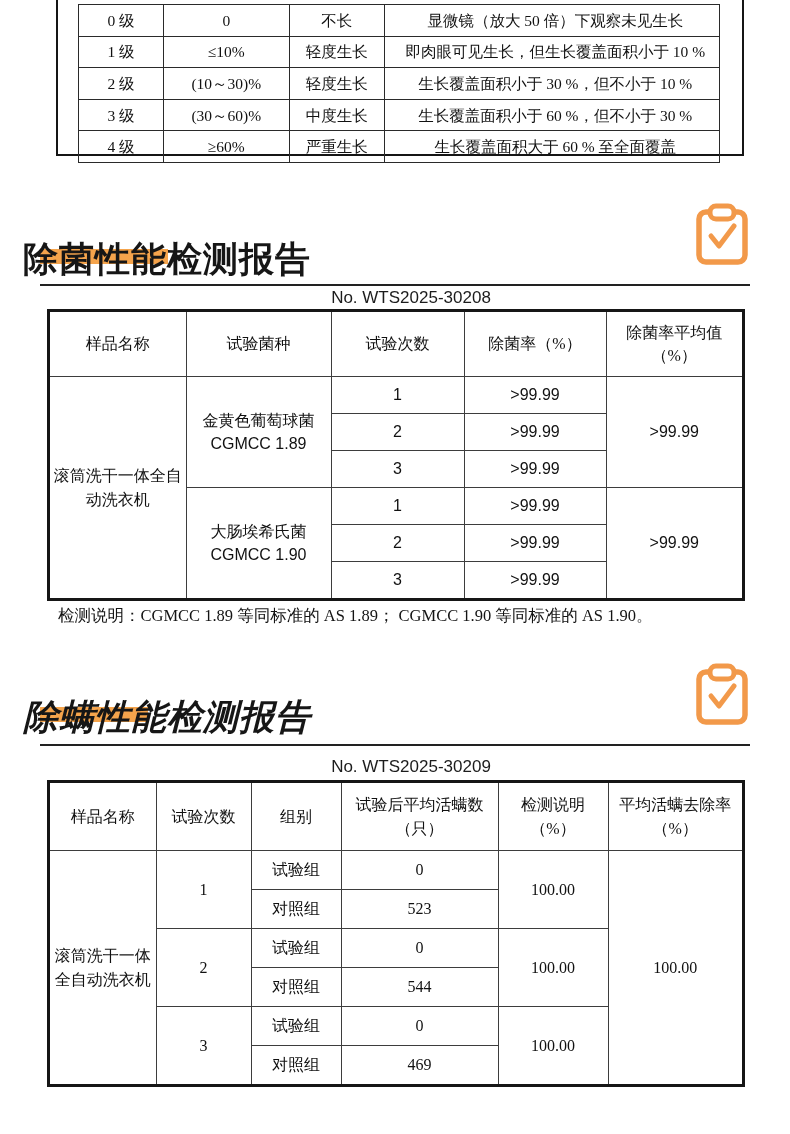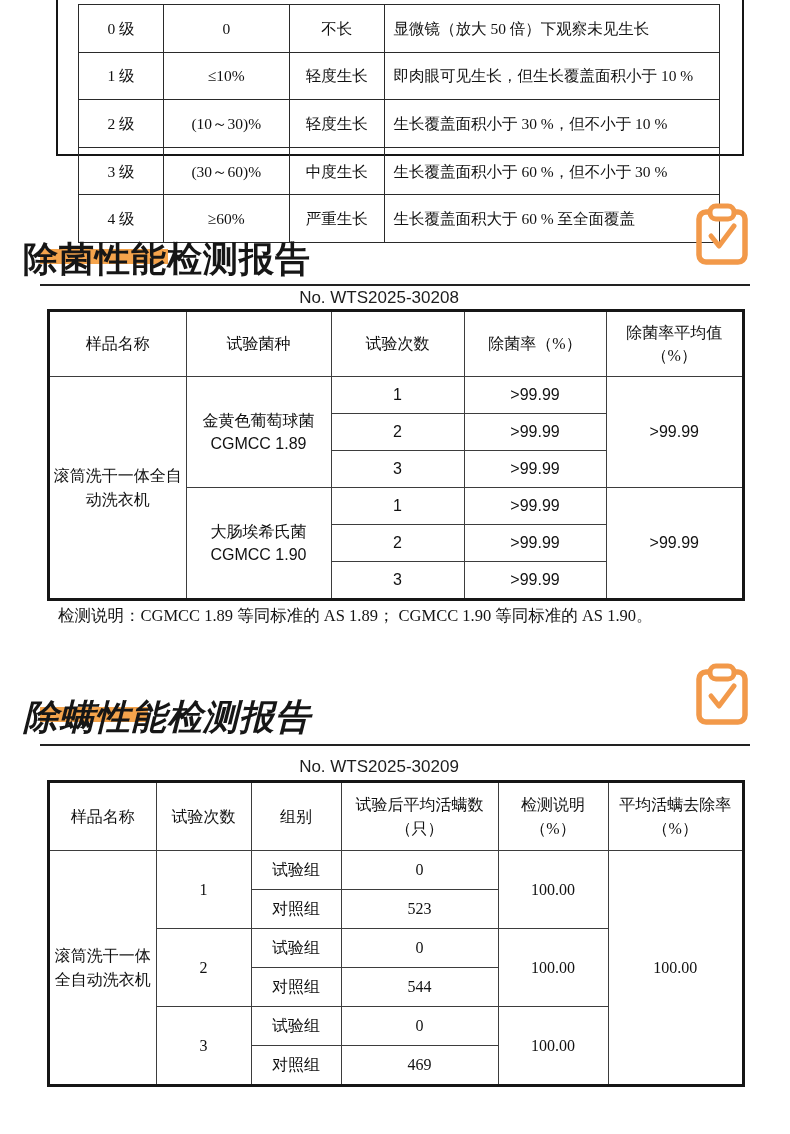--- a/index.html
+++ b/index.html
@@ -4,29 +4,29 @@
 <style>
   html,body{margin:0;padding:0;background:#ffffff;}
   .canvas{position:relative;width:790px;height:1134px;background:#ffffff;overflow:hidden;
           font-family:"Liberation Serif","DejaVu Serif",serif;color:#111;}
 
   
   .top-box{position:absolute;left:56px;top:-14px;width:684px;height:166px;
            border:2.5px solid #151515;background:#fff;}
   .grade-table{position:absolute;left:20px;top:16px;width:642px;border-collapse:collapse;
                font-size:15.5px;}
-  .grade-table td{border:1.4px solid #2a2a2a;height:22.6px;text-align:center;padding:12px 2px;line-height:1.1;}
-  .grade-table td.desc{text-align:left;padding-left:9px;}
+  .grade-table td{border:1.4px solid #2a2a2a;height:22.6px;text-align:center;padding:4px 2px;line-height:1.1;}
+  .grade-table td.desc{text-align:center;padding-left:9px;}
 
   
   .sec-title{position:absolute;left:23px;z-index:2;font-family:"Liberation Sans","DejaVu Sans",sans-serif;
              font-weight:700;font-size:35px;letter-spacing:1px;color:#161616;line-height:1;}
   .hl-bar{position:absolute;z-index:1;height:15px;}
   .rule{position:absolute;left:40px;width:710px;border-top:2px solid #222;}
-  .report-no{position:absolute;left:32px;width:694px;text-align:center;
+  .report-no{position:absolute;left:64px;width:694px;text-align:center;
              font-family:"Liberation Sans","DejaVu Sans",sans-serif;font-size:17px;color:#1c1c1c;}
 
   
   .clip-icon{position:absolute;left:694px;width:56px;height:64px;}
 
   
   .rep-table{position:absolute;left:48px;width:694px;border-collapse:collapse;
              font-size:16px;table-layout:fixed;}
   .rep-table th,.rep-table td{border:1.3px solid #3d3d3d;text-align:center;vertical-align:middle;
              font-weight:400;padding:0 3px;line-height:1.45;}

